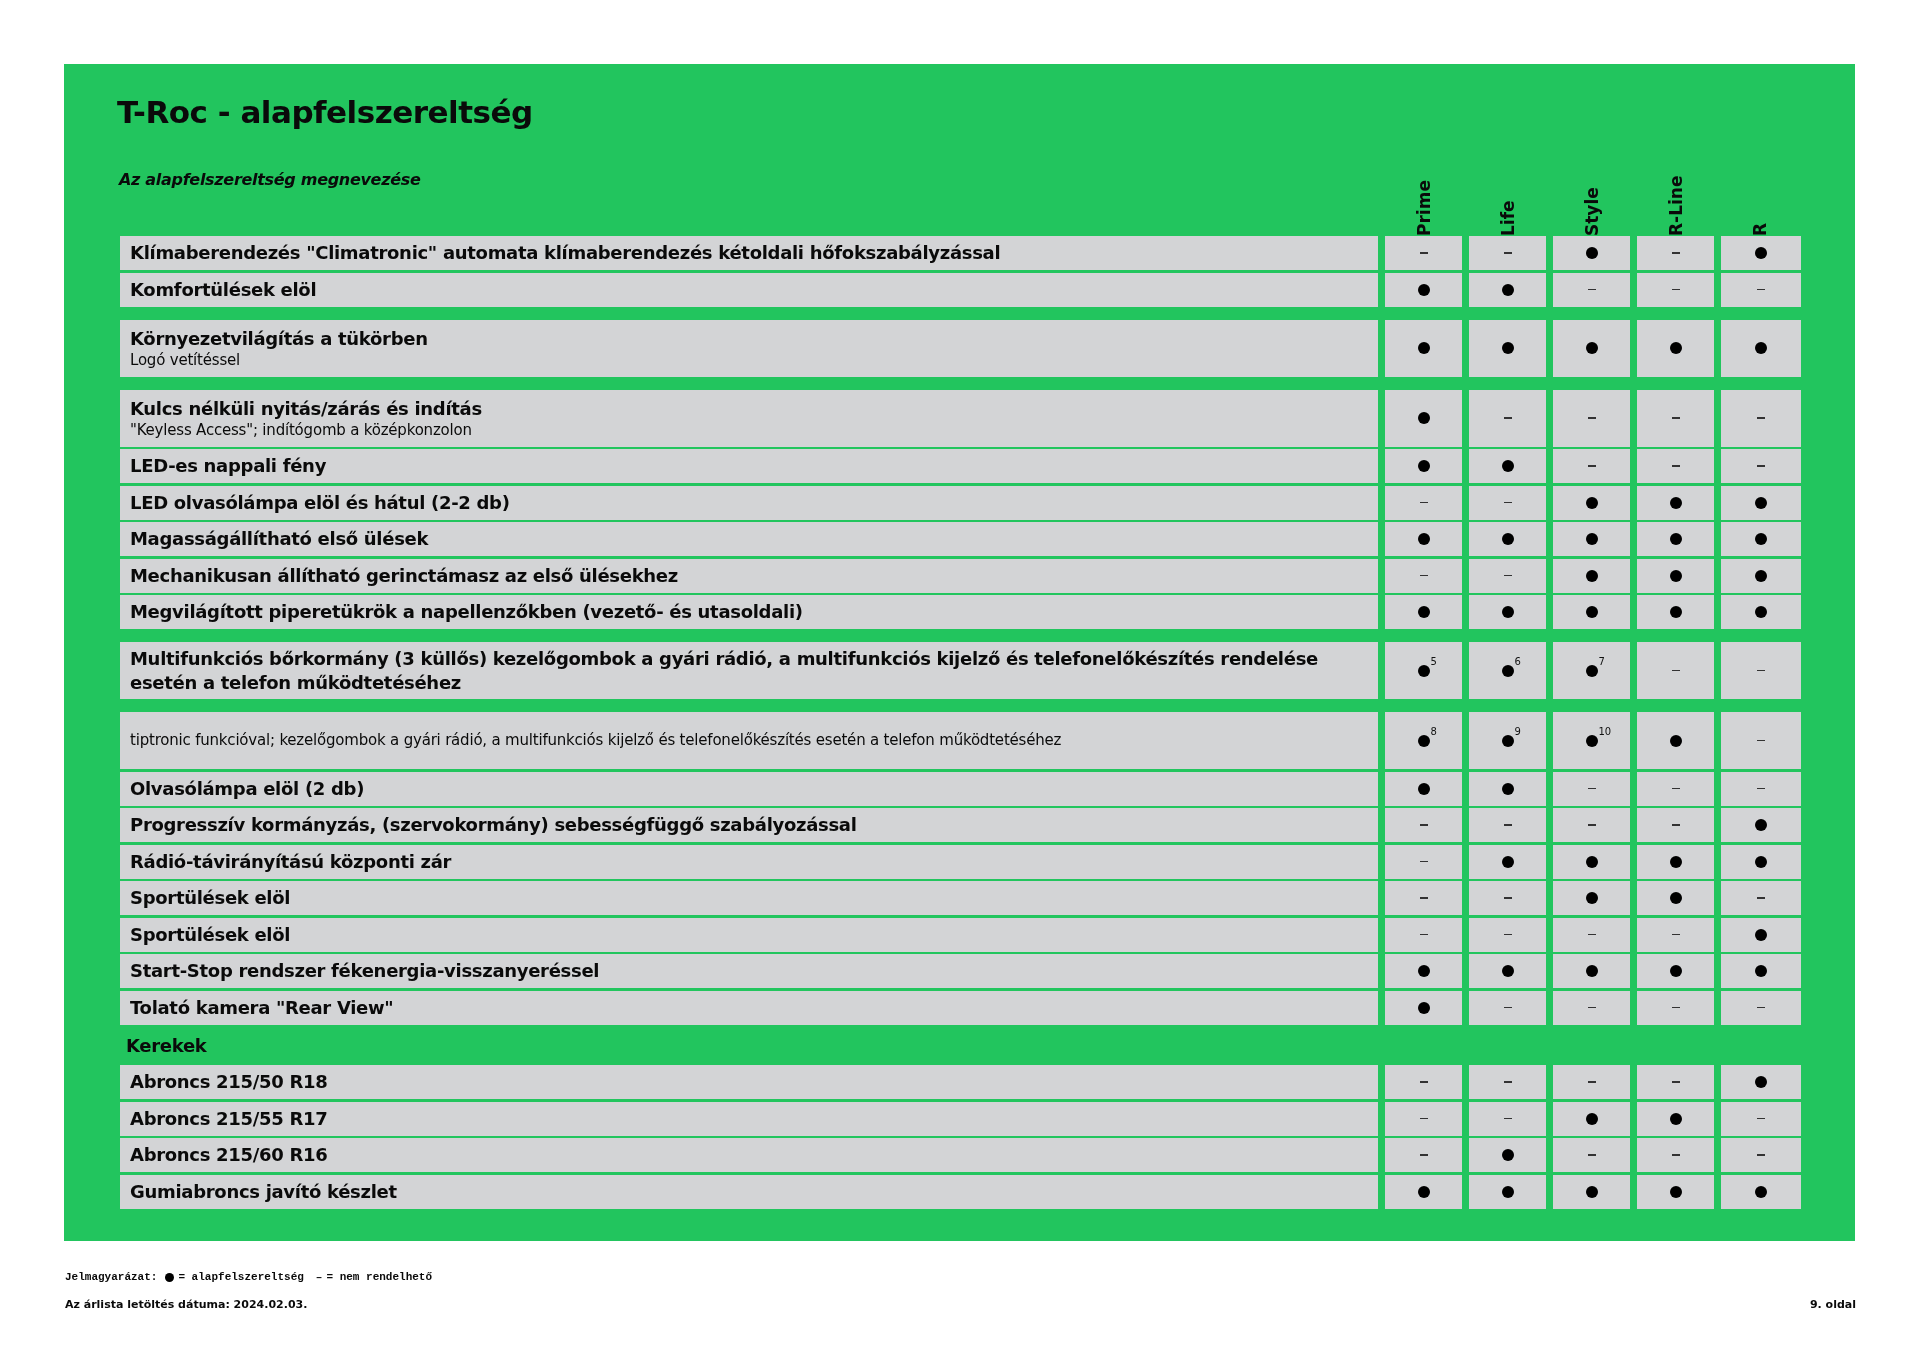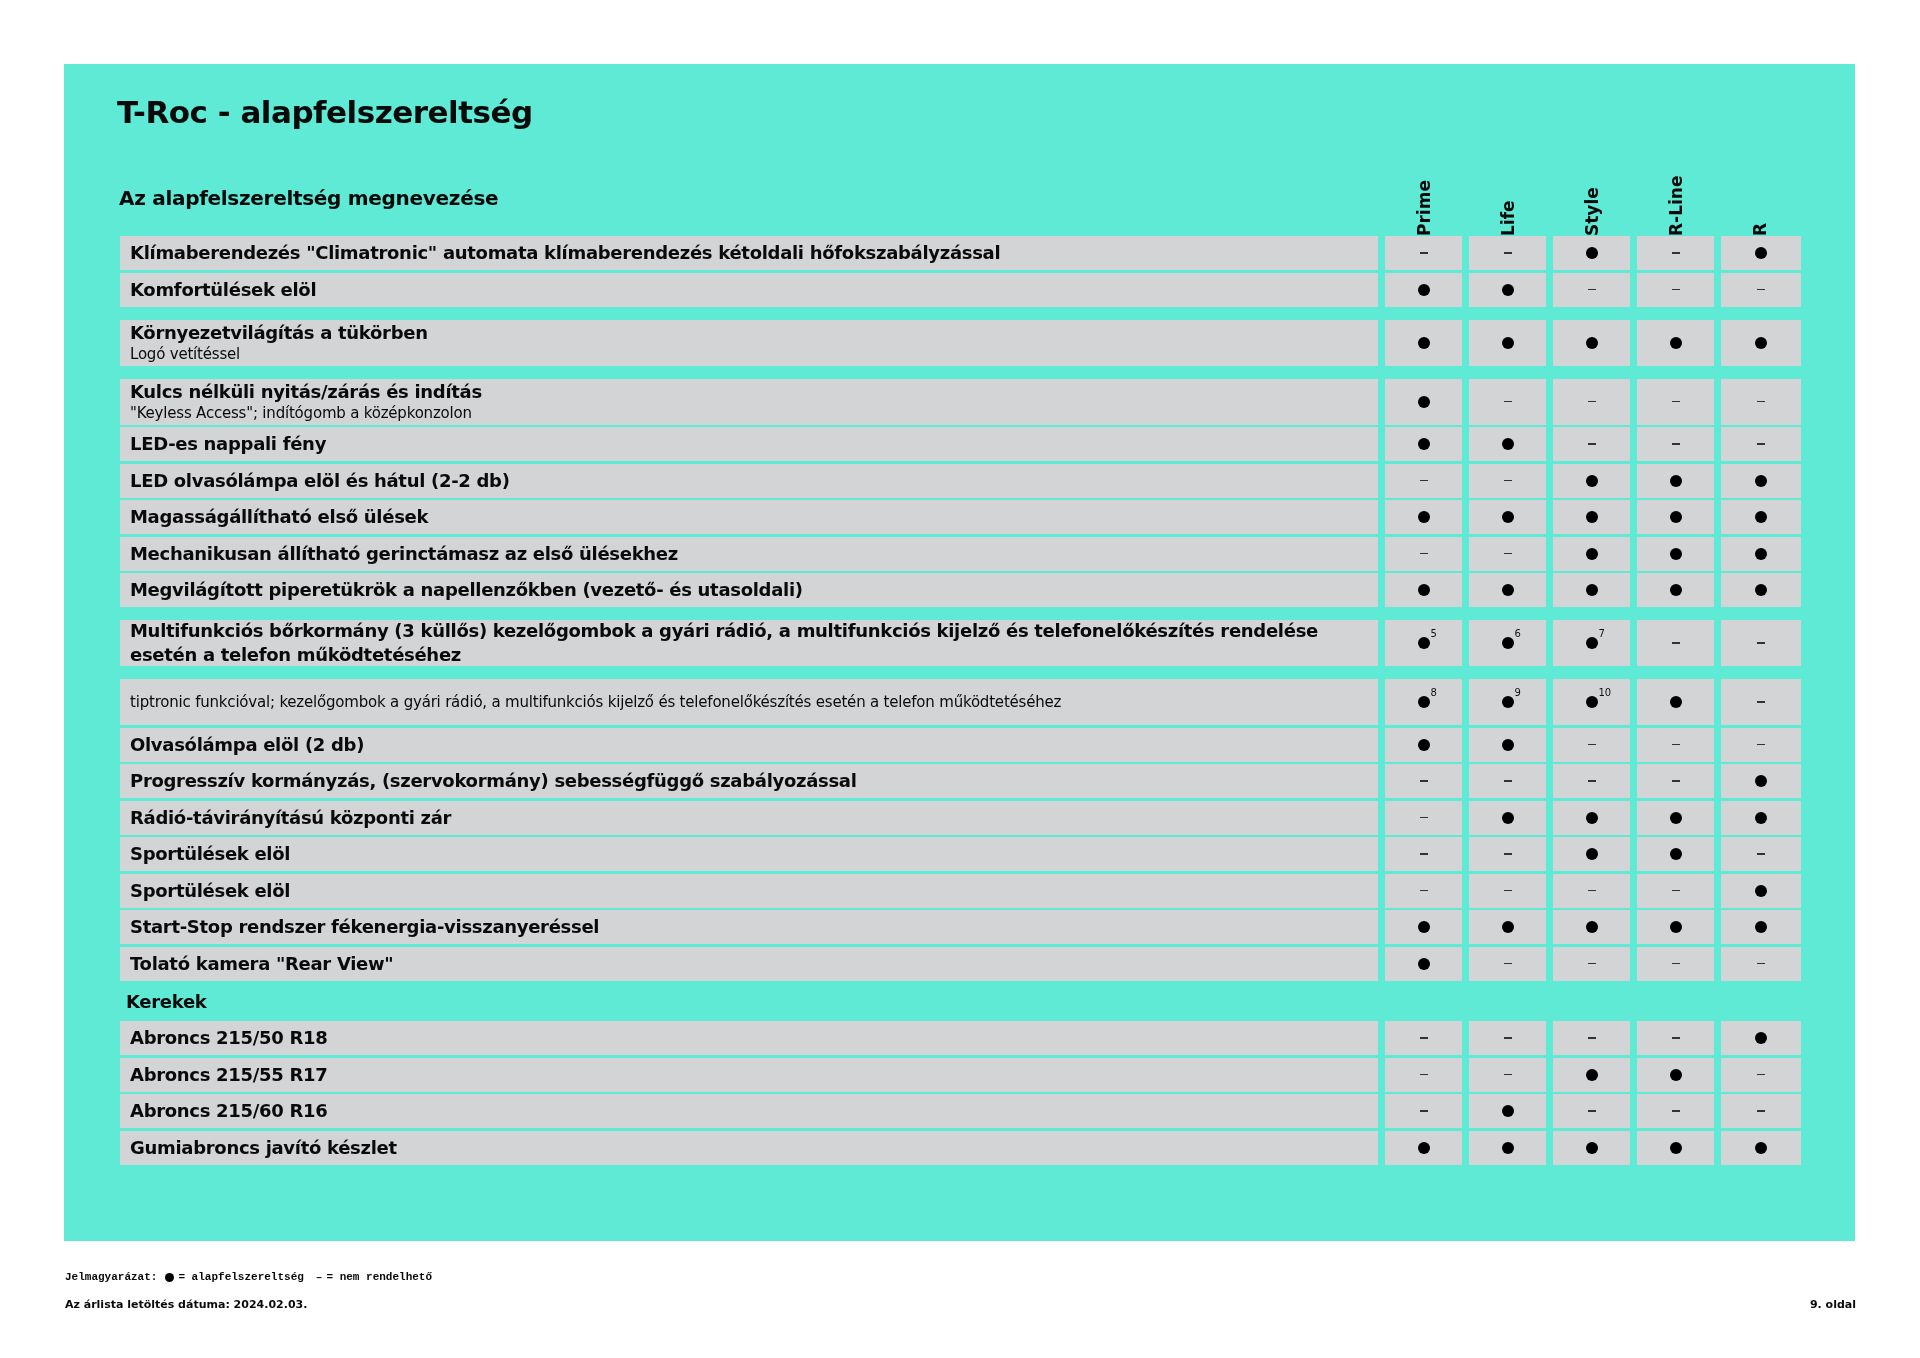--- a/index.html
+++ b/index.html
@@ -14,39 +14,40 @@
       font-family: "DejaVu Sans", "Liberation Sans", sans-serif;
       color: #0a0a0a;
       overflow: hidden;
     }
     .panel {
       position: absolute;
       left: 64px;
       top: 64px;
       width: 1791px;
       height: 1177px;
-      background: #5eead4;
+      background: #22c55e;
     }
     .page-title {
       position: absolute;
       left: 53px;
       top: 30px;
       font-size: 31px;
       font-weight: bold;
       letter-spacing: -0.5px;
       margin: 0;
       line-height: 1.2;
     }
     .col-header-label {
       position: absolute;
       left: 55px;
-      top: 122px;
-      font-size: 20px;
+      top: 106px;
+      font-size: 16px;
       font-weight: bold;
       letter-spacing: -0.3px;
+      font-style: italic;
     }
     .variant-headers {
       position: absolute;
       top: 100px;
       left: 1321px;
       height: 72px;
       display: flex;
     }
     .variant-header {
       width: 77px;
@@ -69,21 +70,21 @@
       position: absolute;
       left: 56px;
       top: 172px;
       width: 1683px;
     }
     .row {
       display: flex;
       margin-bottom: 2.5px;
     }
     .row.single { height: 34px; }
-    .row.double { height: 46px; margin-top: 13px; }
+    .row.double { height: 57px; margin-top: 13px; }
     .feature-cell {
       width: 1258px;
       background: #d3d4d6;
       padding: 0 10px;
       box-sizing: border-box;
       display: flex;
       flex-direction: column;
       justify-content: center;
       margin-right: 7px;
     }

